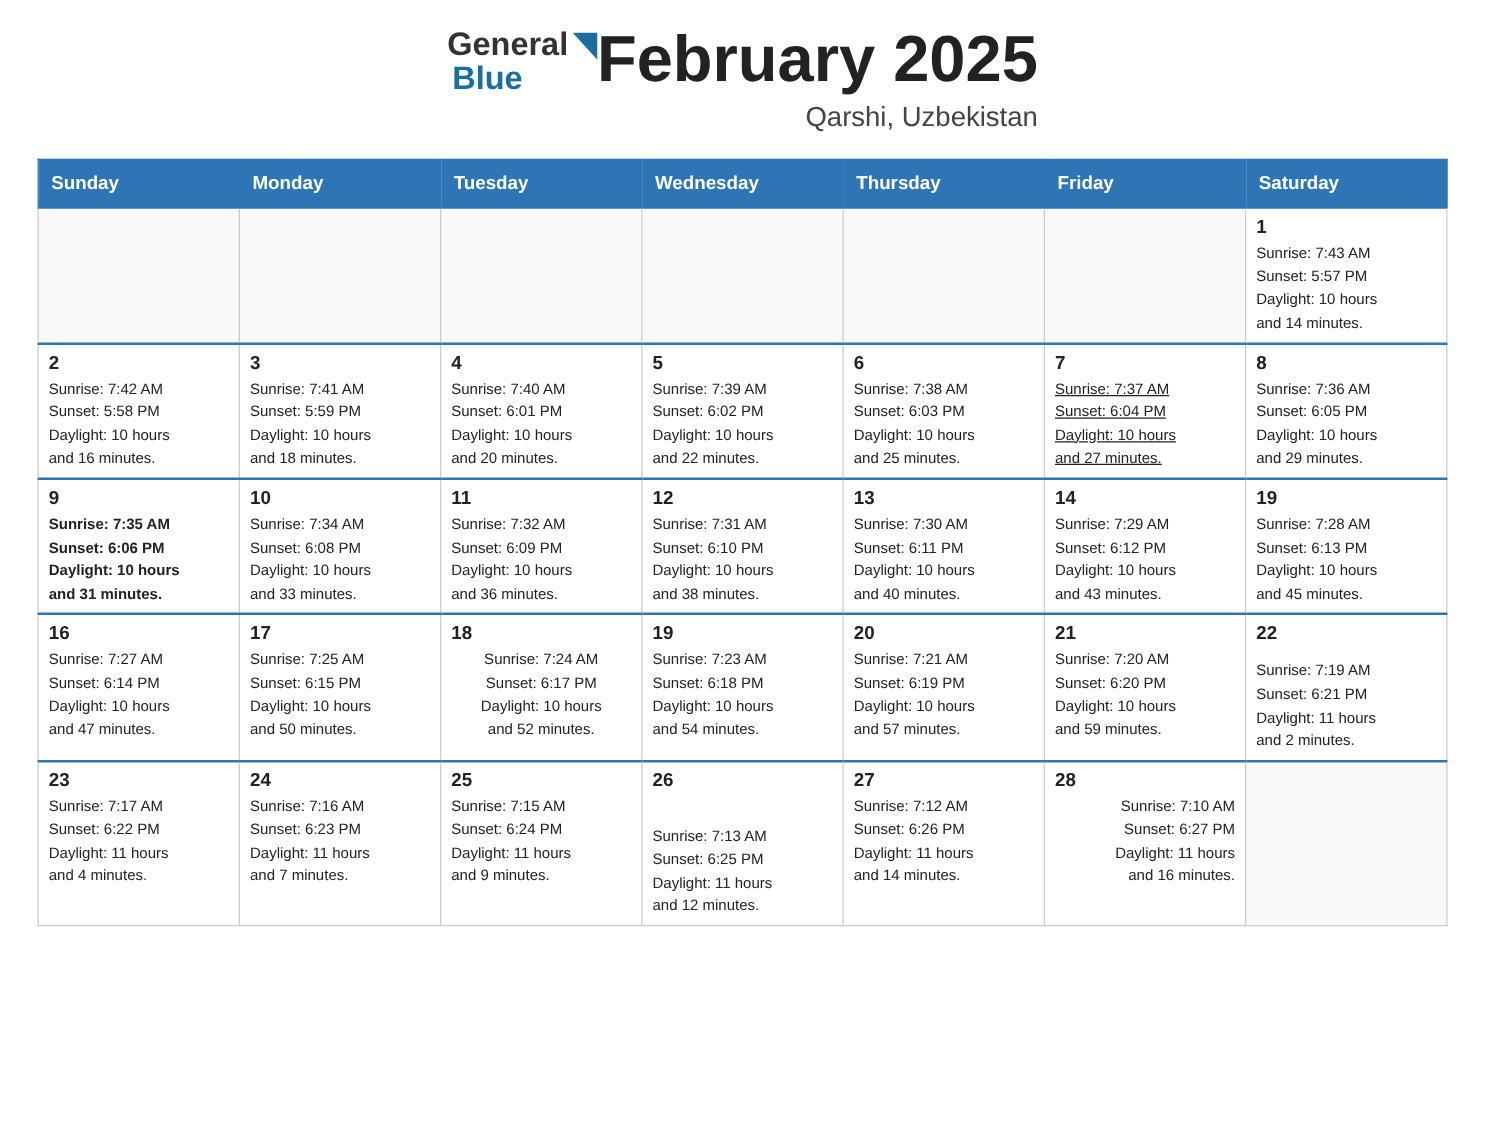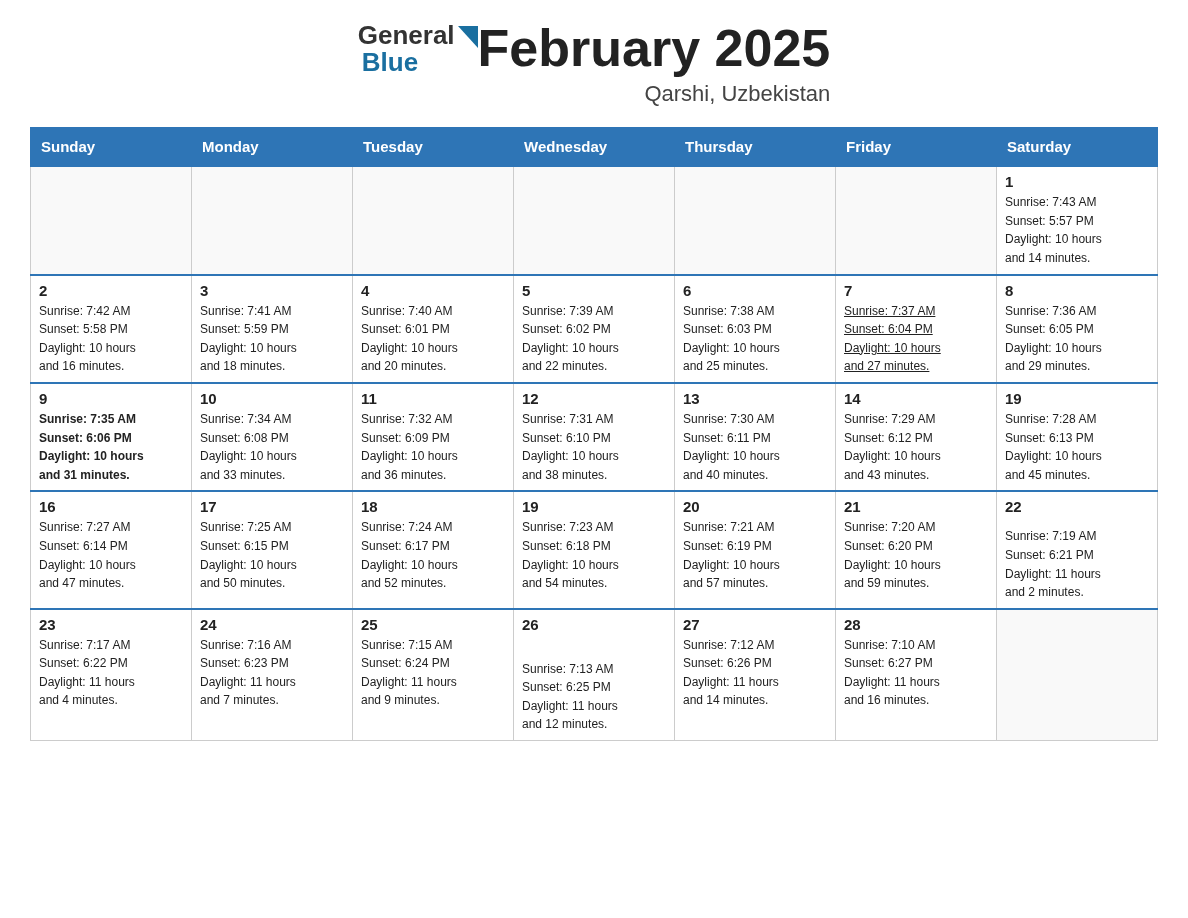--- a/index.html
+++ b/index.html
@@ -259,21 +259,21 @@
         </td>
         <td>
           <span class="day-num">17</span>
           <div class="sun-info" style="white-space: pre-line;">Sunrise: 7:25 AM
 Sunset: 6:15 PM
 Daylight: 10 hours
 and 50 minutes.</div>
         </td>
         <td>
           <span class="day-num">18</span>
-          <div class="sun-info" style="white-space: pre-line;">Sunrise: 7:24 AM
+          <div class="sun-info" style="white-space: pre-line; text-align: center;">Sunrise: 7:24 AM
 Sunset: 6:17 PM
 Daylight: 10 hours
 and 52 minutes.</div>
         </td>
         <td>
           <span class="day-num">19</span>
           <div class="sun-info" style="white-space: pre-line;">Sunrise: 7:23 AM
 Sunset: 6:18 PM
 Daylight: 10 hours
 and 54 minutes.</div>
@@ -331,21 +331,21 @@
         </td>
         <td>
           <span class="day-num">27</span>
           <div class="sun-info" style="white-space: pre-line;">Sunrise: 7:12 AM
 Sunset: 6:26 PM
 Daylight: 11 hours
 and 14 minutes.</div>
         </td>
         <td>
           <span class="day-num">28</span>
-          <div class="sun-info" style="white-space: pre-line;">Sunrise: 7:10 AM
+          <div class="sun-info" style="white-space: pre-line; text-align: right;">Sunrise: 7:10 AM
 Sunset: 6:27 PM
 Daylight: 11 hours
 and 16 minutes.</div>
         </td>
         <td class="empty-cell"></td>
       </tr>
     </tbody>
 </table>
 
 </body></html>

